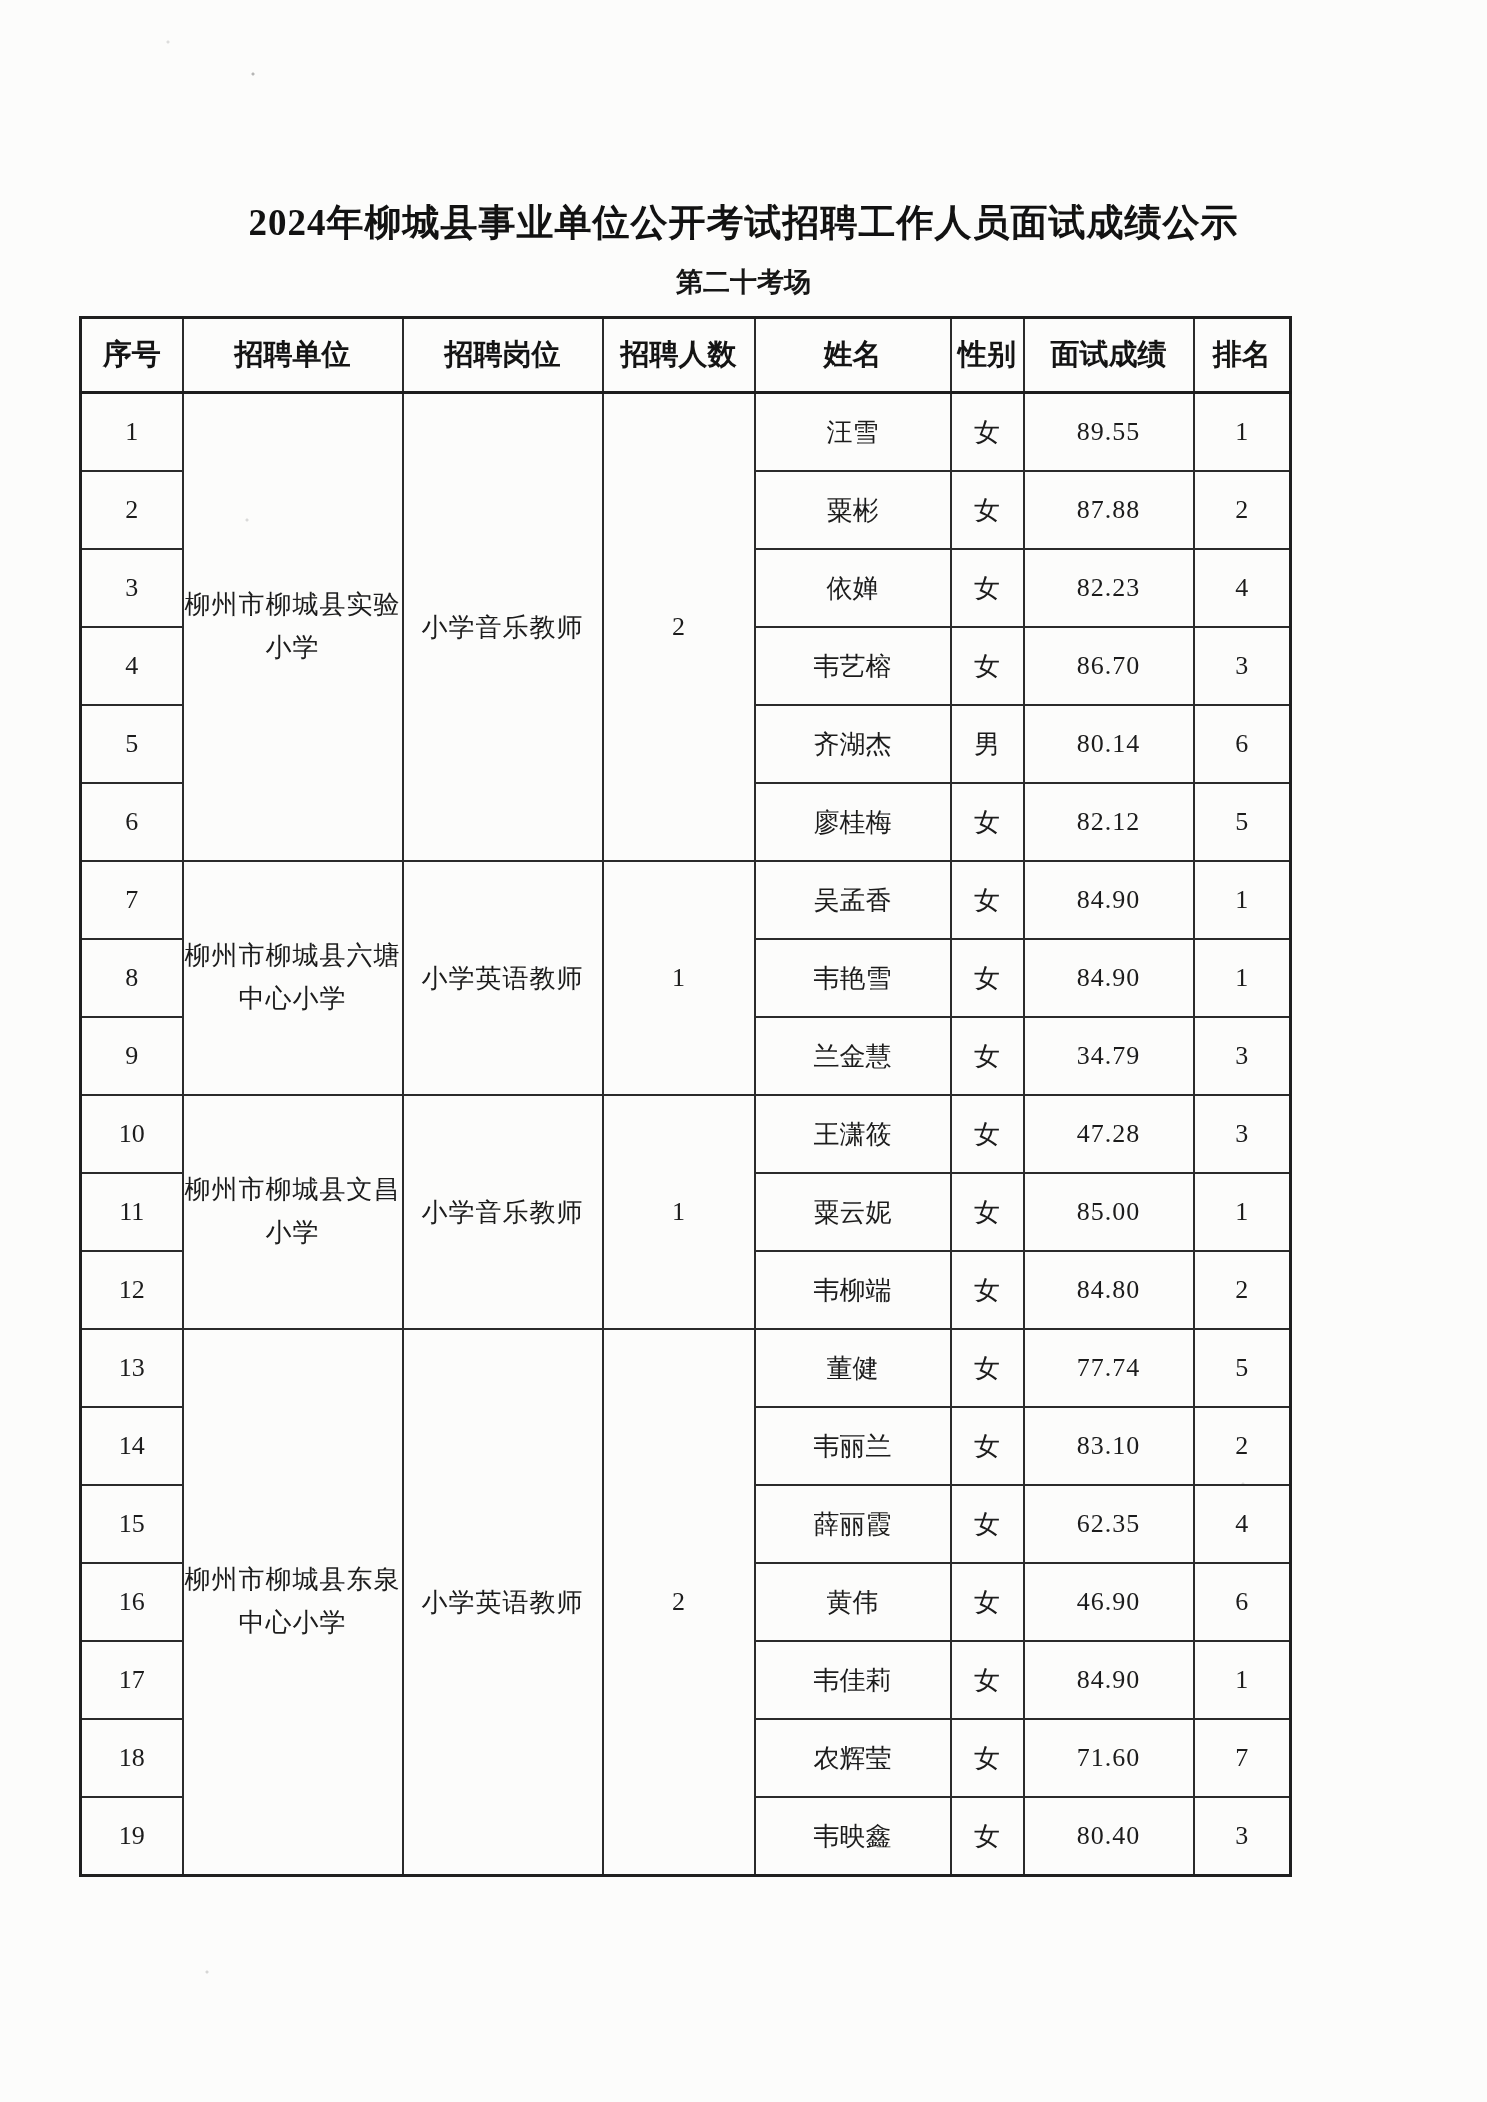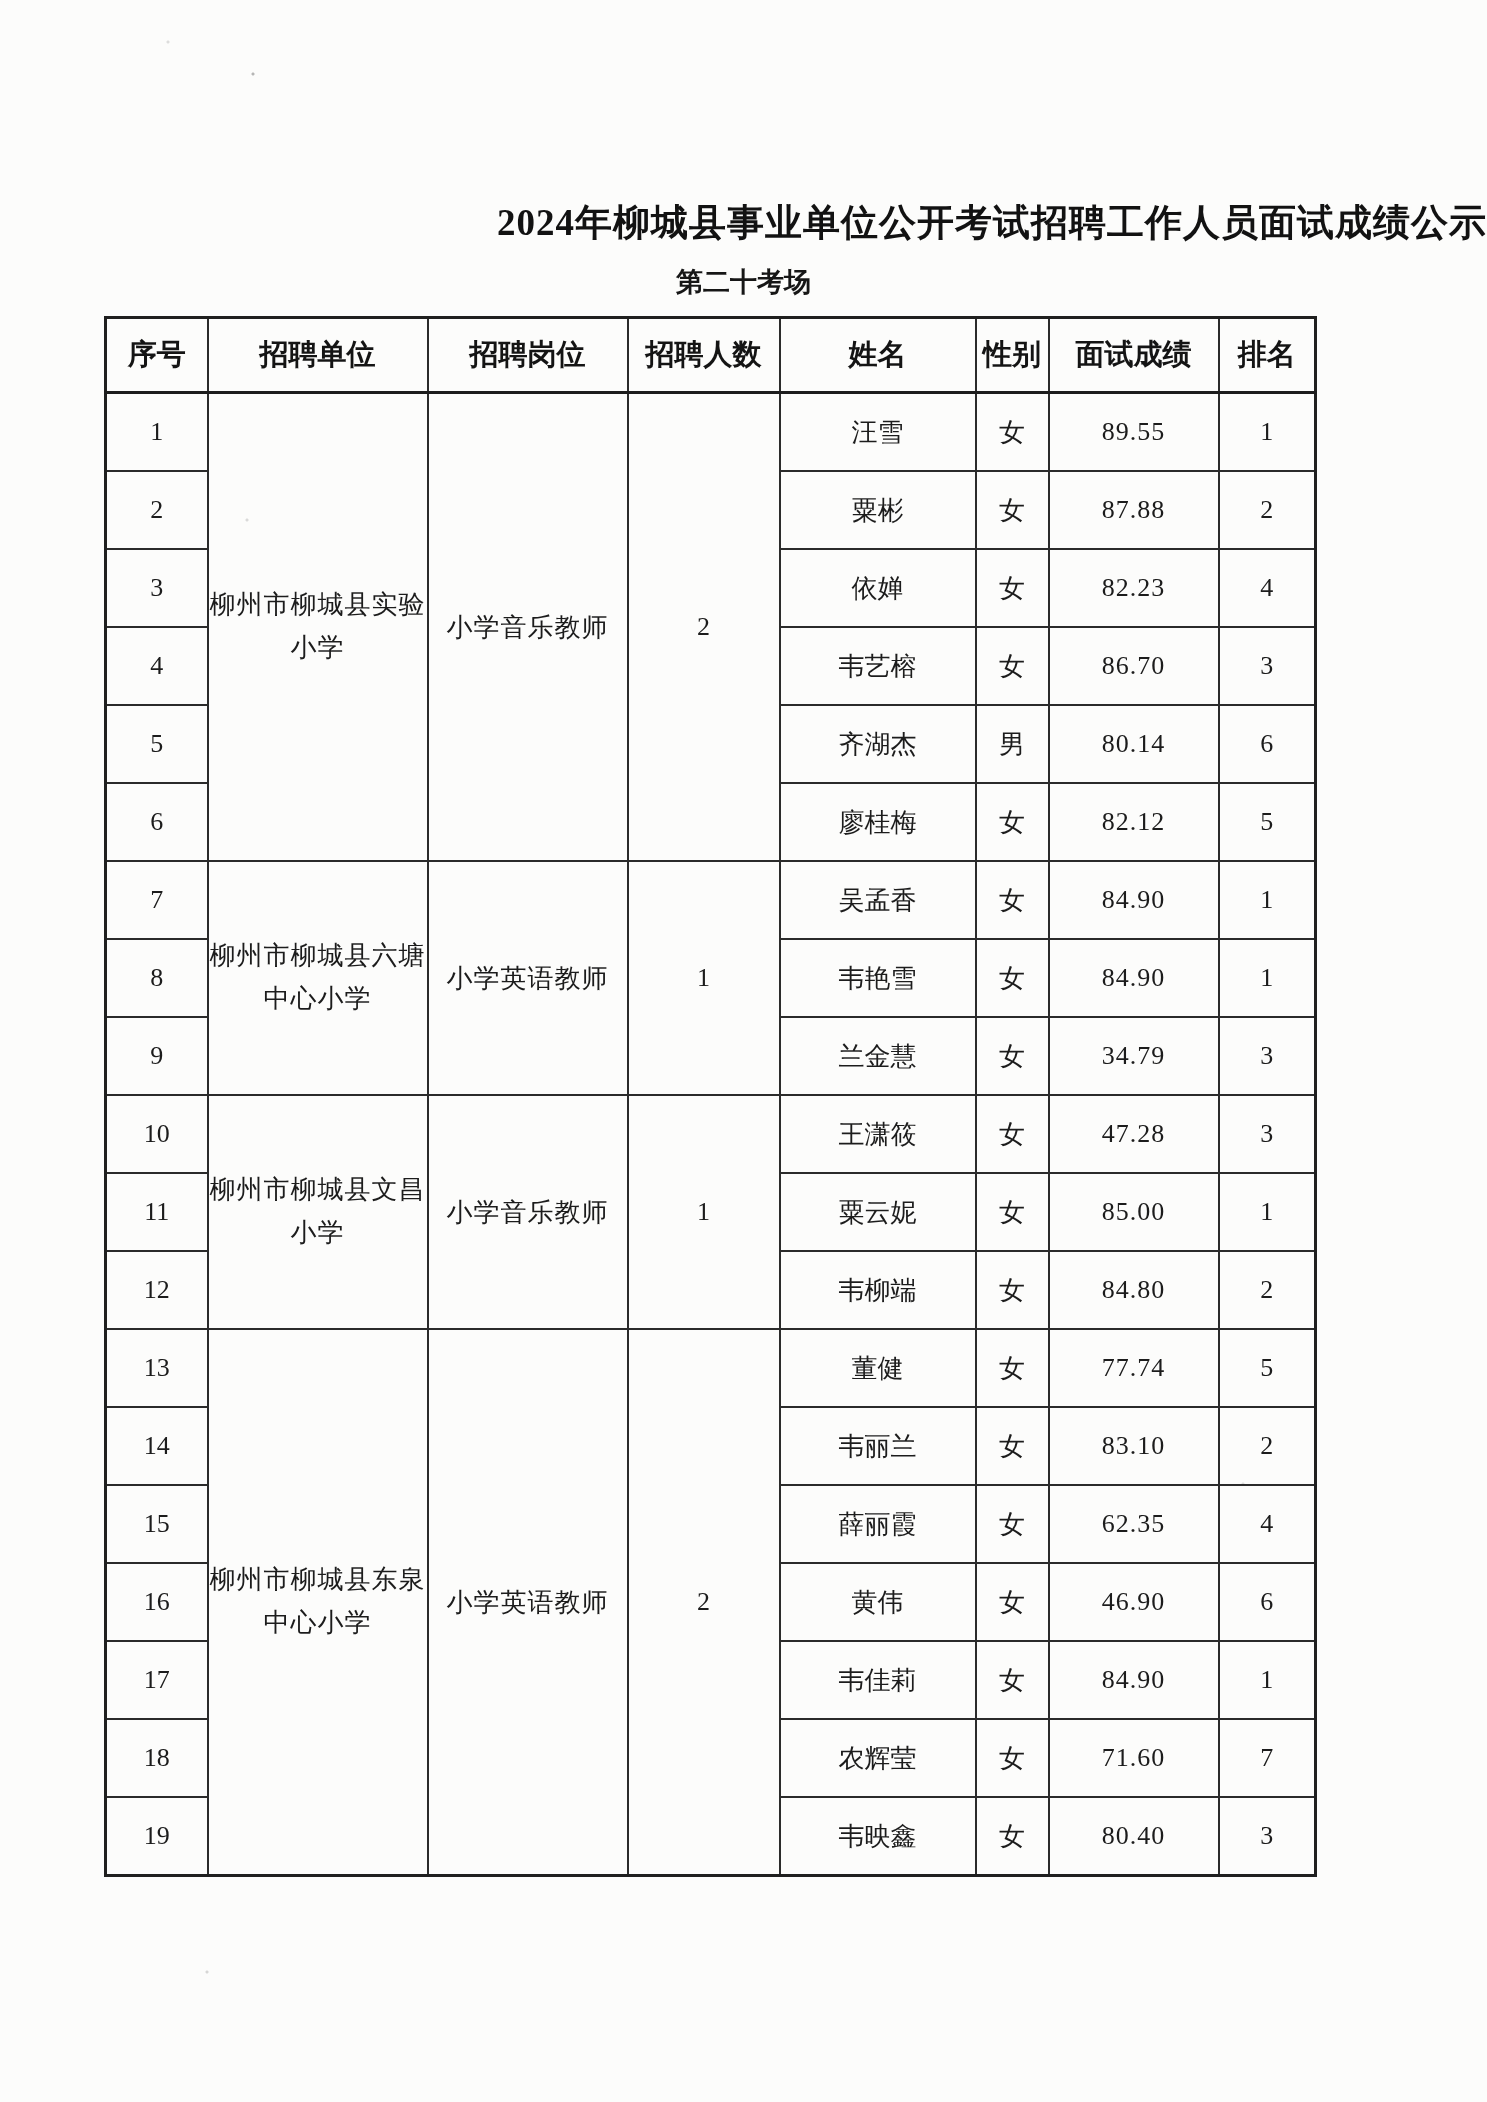--- a/index.html
+++ b/index.html
@@ -20,21 +20,21 @@
       radial-gradient(circle 2px at 207px 1972px, rgba(80,80,80,.22) 0 1px, transparent 2px),
       radial-gradient(circle 2px at 1243px 1484px, rgba(80,80,80,.18) 0 1px, transparent 2px),
       radial-gradient(circle 2px at 247px 520px, rgba(80,80,80,.20) 0 1px, transparent 2px);
     font-family: "Liberation Serif", "DejaVu Serif", serif;
     color: #1b1b1b;
     overflow: hidden;
   }
   .doc-title {
     margin: 0;
     padding-top: 198px;
-    text-align: right;
+    text-align: center;
     font-size: 37px;
     font-weight: 800;
     letter-spacing: 1px;
     color: #121212;
     font-family: "Liberation Serif", "DejaVu Serif", serif;
   }
   .doc-subtitle {
     margin: 16px 0 0 0;
     text-align: center;
     font-size: 27px;
@@ -44,21 +44,21 @@
   .doc-date {
     width: 1293px;
     margin-top: 14px;
     text-align: right;
     font-size: 27px;
     color: #1d1d1d;
     height: 32px;
     line-height: 32px;
   }
   table.results {
-    margin: 16px 0 0 104px;
+    margin: 16px 0 0 79px;
     width: 1210px;
     table-layout: fixed;
     border-collapse: collapse;
     border: 3px solid #1f1f1f;
   }
   table.results th,
   table.results td {
     border: 2px solid #2b2b2b;
     text-align: center;
     vertical-align: middle;

